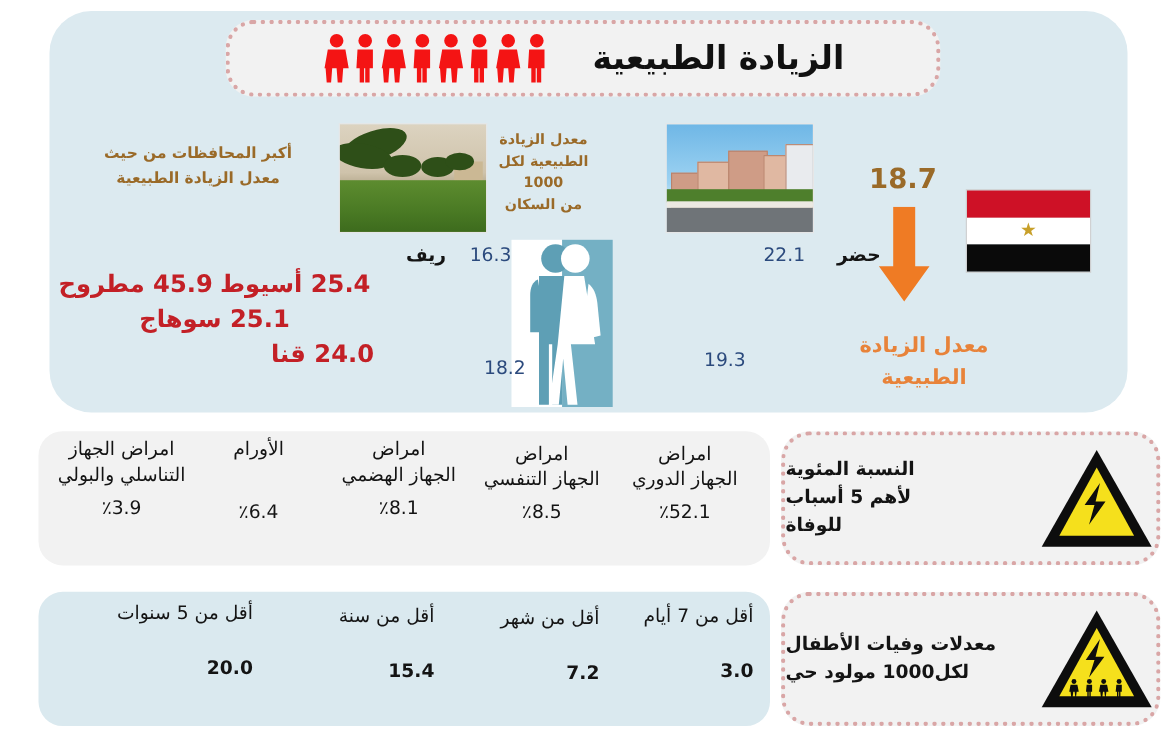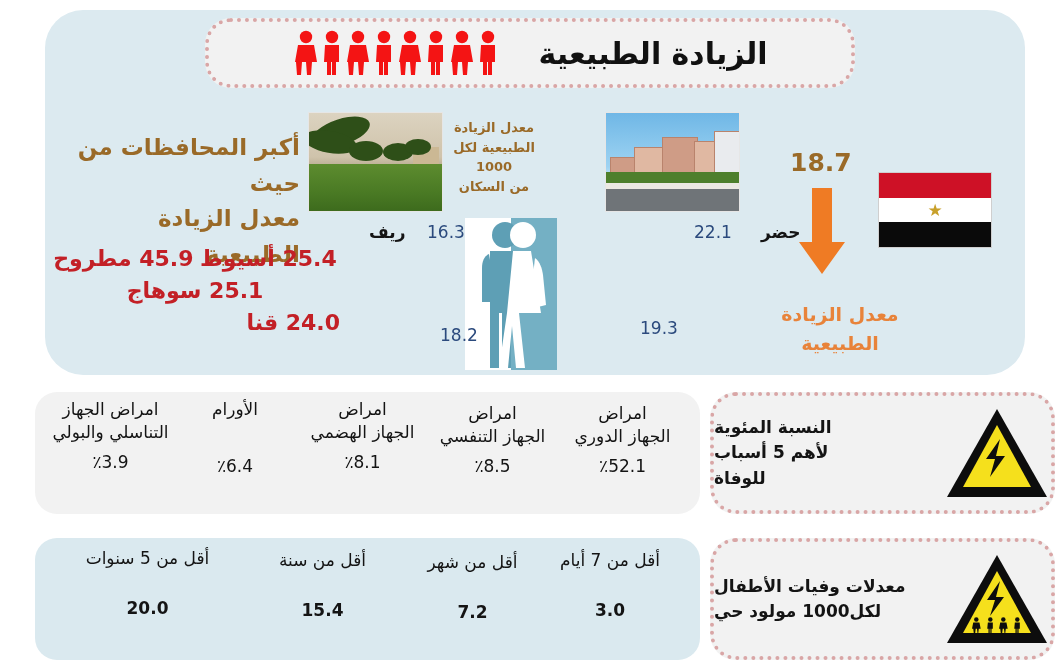--- a/index.html
+++ b/index.html
@@ -30,21 +30,21 @@
   .people-row{display:flex;align-items:flex-end;gap:0px;}
 
   
   .abs{position:absolute;}
   .brown{color:#9a6a28;}
   .orange{color:#e8833a;}
   .red{color:#c32026;}
   .navy{color:#2b4a7d;}
   .dark{color:#141414;}
 
-  #gov-head{left:60px;top:130px;width:240px;text-align:right;font-size:23px;
+  #gov-head{left:60px;top:130px;width:240px;text-align:center;font-size:14px;
             line-height:1.55;font-weight:600;}
   #gov-list{left:50px;top:243px;width:290px;font-size:22px;font-weight:bold;
             line-height:1.45;}
   .gov-line{display:flex;justify-content:space-around;width:100%;}
   .gov-item{white-space:nowrap;}
 
   #rate-caption{left:440px;top:118px;width:108px;text-align:center;font-size:13px;
                 line-height:1.5;font-weight:bold;}
 
   
@@ -92,21 +92,21 @@
   #nat-rate{left:770px;top:300px;width:140px;text-align:center;font-size:19px;
             font-weight:bold;line-height:1.5;}
 
   
   .cause{position:absolute;text-align:center;font-size:17px;line-height:1.35;
          font-weight:500;color:#141414;}
   .cause .nm{display:block;}
   .cause .pc{display:block;margin-top:7px;font-size:17px;}
 
   
-  .child{position:absolute;text-align:center;}
+  .child{position:absolute;text-align:right;}
   .child .nm{display:block;font-size:17px;font-weight:500;color:#141414;}
   .child .vl{display:block;margin-top:30px;font-size:17px;font-weight:bold;color:#141414;}
 
   
   .callout-text{font-size:17px;font-weight:bold;color:#141414;line-height:1.5;
                 text-align:left;flex:1;}
   .hazard{width:108px;height:96px;flex:0 0 auto;}
 </style>
 </head>
 <body>

